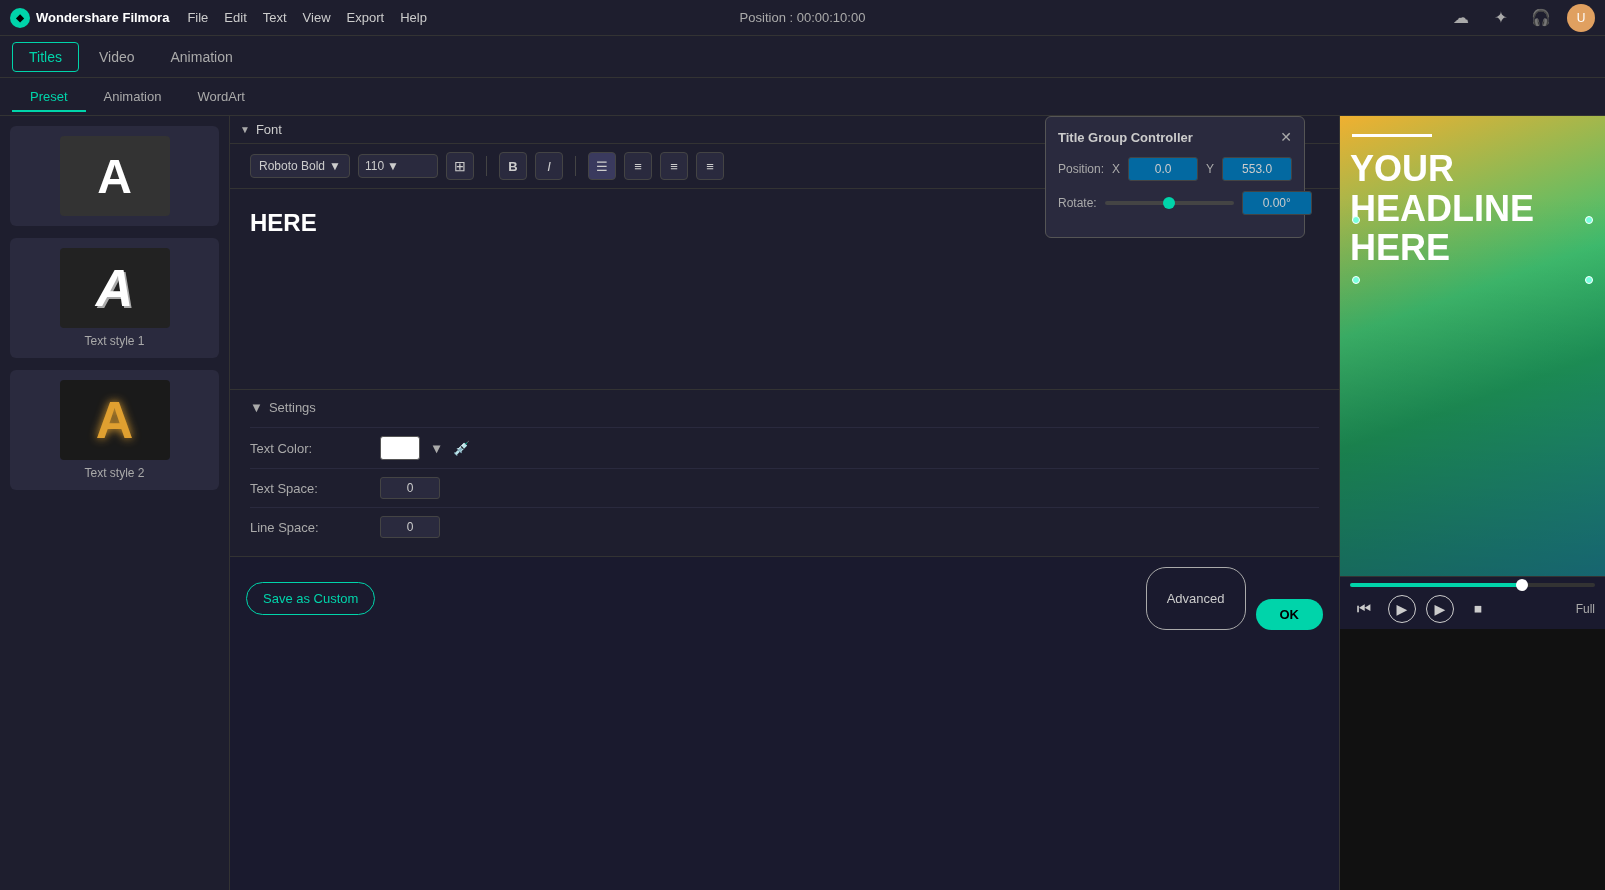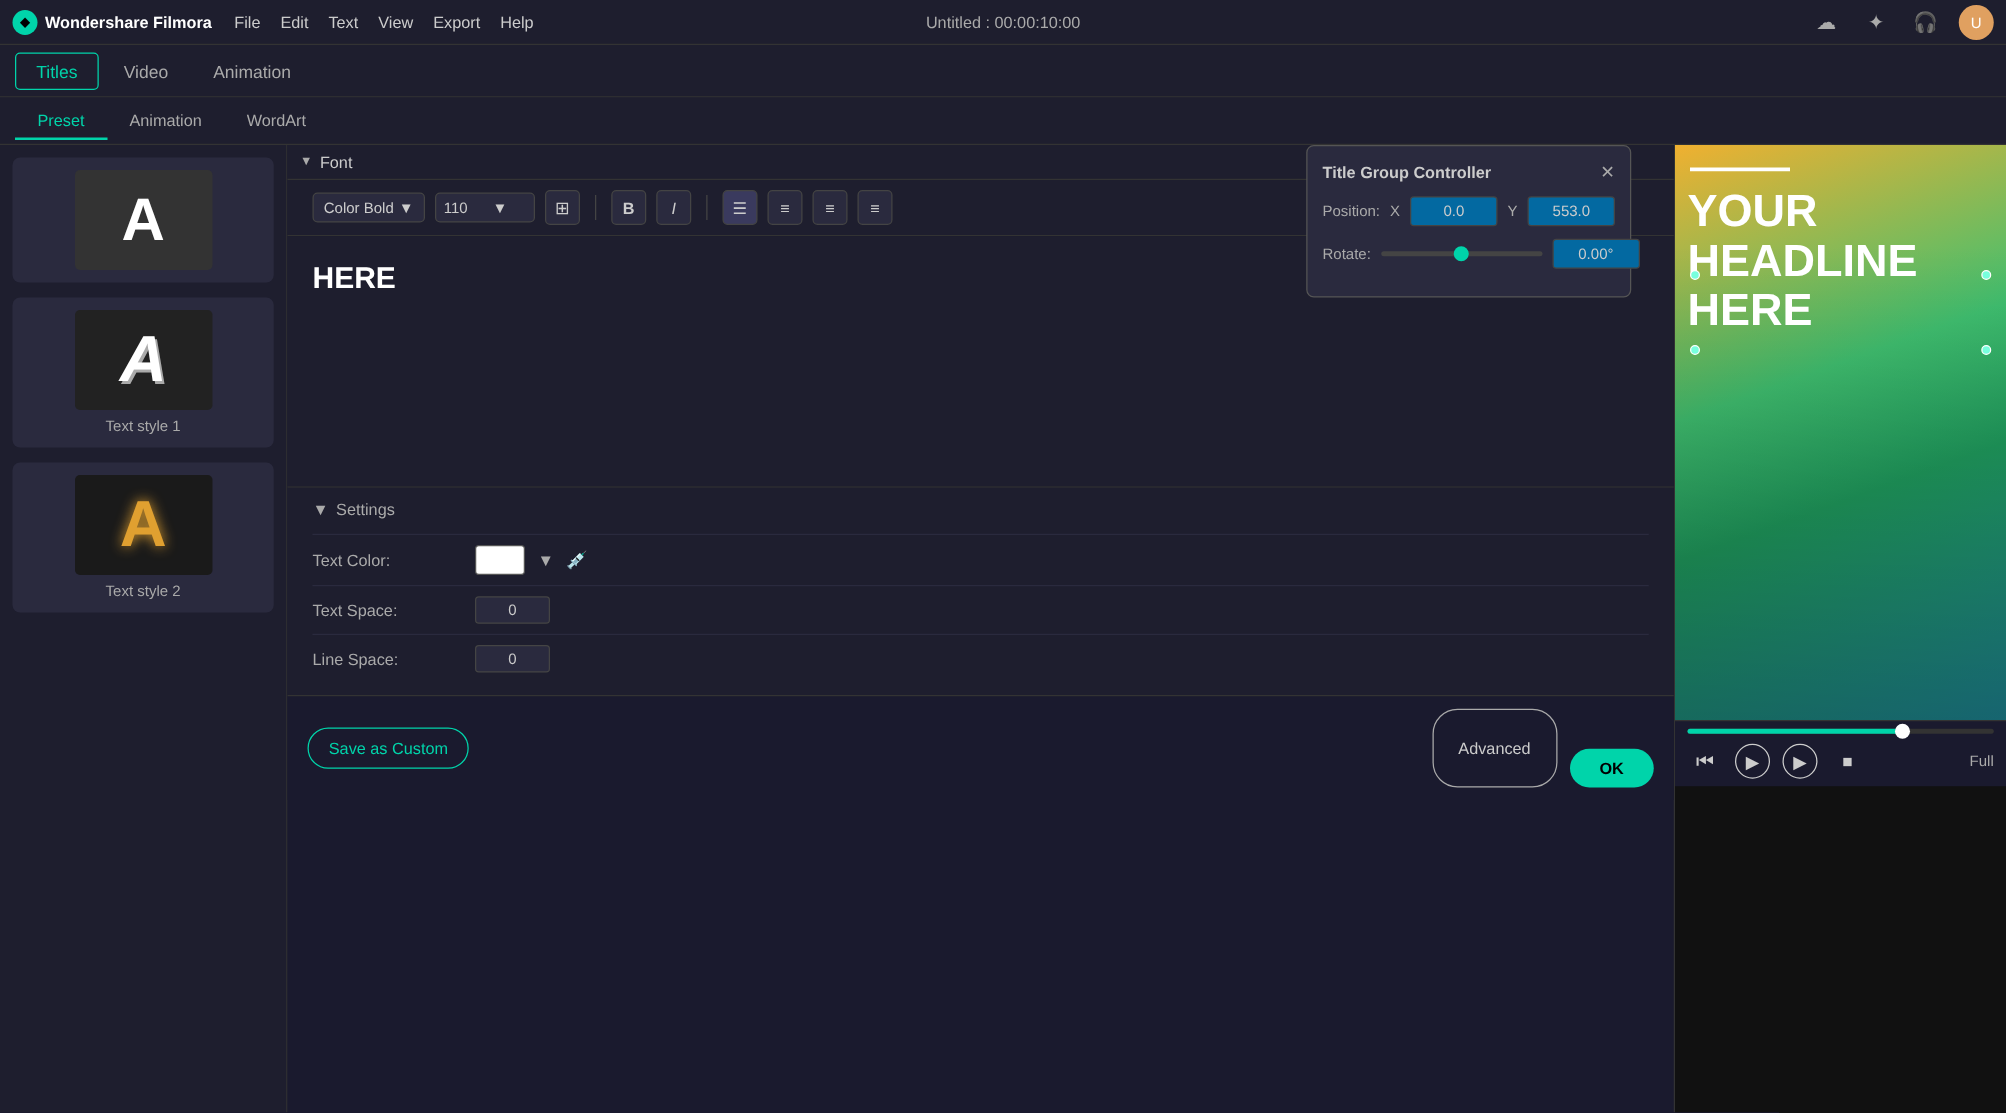--- a/index.html
+++ b/index.html
@@ -110,21 +110,21 @@
     <span>Wondershare Filmora</span>
   </div>
   <div class="menu-items">
     <span class="menu-item">File</span>
     <span class="menu-item">Edit</span>
     <span class="menu-item">Text</span>
     <span class="menu-item">View</span>
     <span class="menu-item">Export</span>
     <span class="menu-item">Help</span>
   </div>
-  <span class="title-bar-title">Untitled : 00:00:10:00</span>
+  <span class="title-bar-title">Position : 00:00:10:00</span>
   <div class="menu-right">
     <div class="icon-btn">☁</div>
     <div class="icon-btn">✦</div>
     <div class="icon-btn">🎧</div>
     <div class="avatar">U</div>
   </div>
 </div>
 
 <div class="tabs-row">
   <button class="tab-btn active">Titles</button>
@@ -156,24 +156,24 @@
 
   <div class="center-editor">
 
     <div class="editor-toolbar">
       <span style="color:#aaa; font-size:10px;">▼</span>
       <span>Font</span>
     </div>
 
     <div class="font-toolbar">
       <div class="font-select">
-        <span>Color Bold</span>
+        <span>Roboto Bold</span>
         <span>▼</span>
       </div>
-      <div class="font-size-select" style="display:flex;align-items:center;gap:20px;width:80px;">
+      <div class="font-size-select" style="display:flex;align-items:center;gap:3px;width:80px;">
         <span>110</span>
         <span>▼</span>
       </div>
       <div class="toolbar-btn" style="font-size:14px;">⊞</div>
       <div class="toolbar-divider"></div>
       <div class="toolbar-btn" style="font-weight:bold;">B</div>
       <div class="toolbar-btn" style="font-style:italic;">I</div>
       <div class="toolbar-divider"></div>
       <div class="toolbar-btn active">☰</div>
       <div class="toolbar-btn">≡</div>

